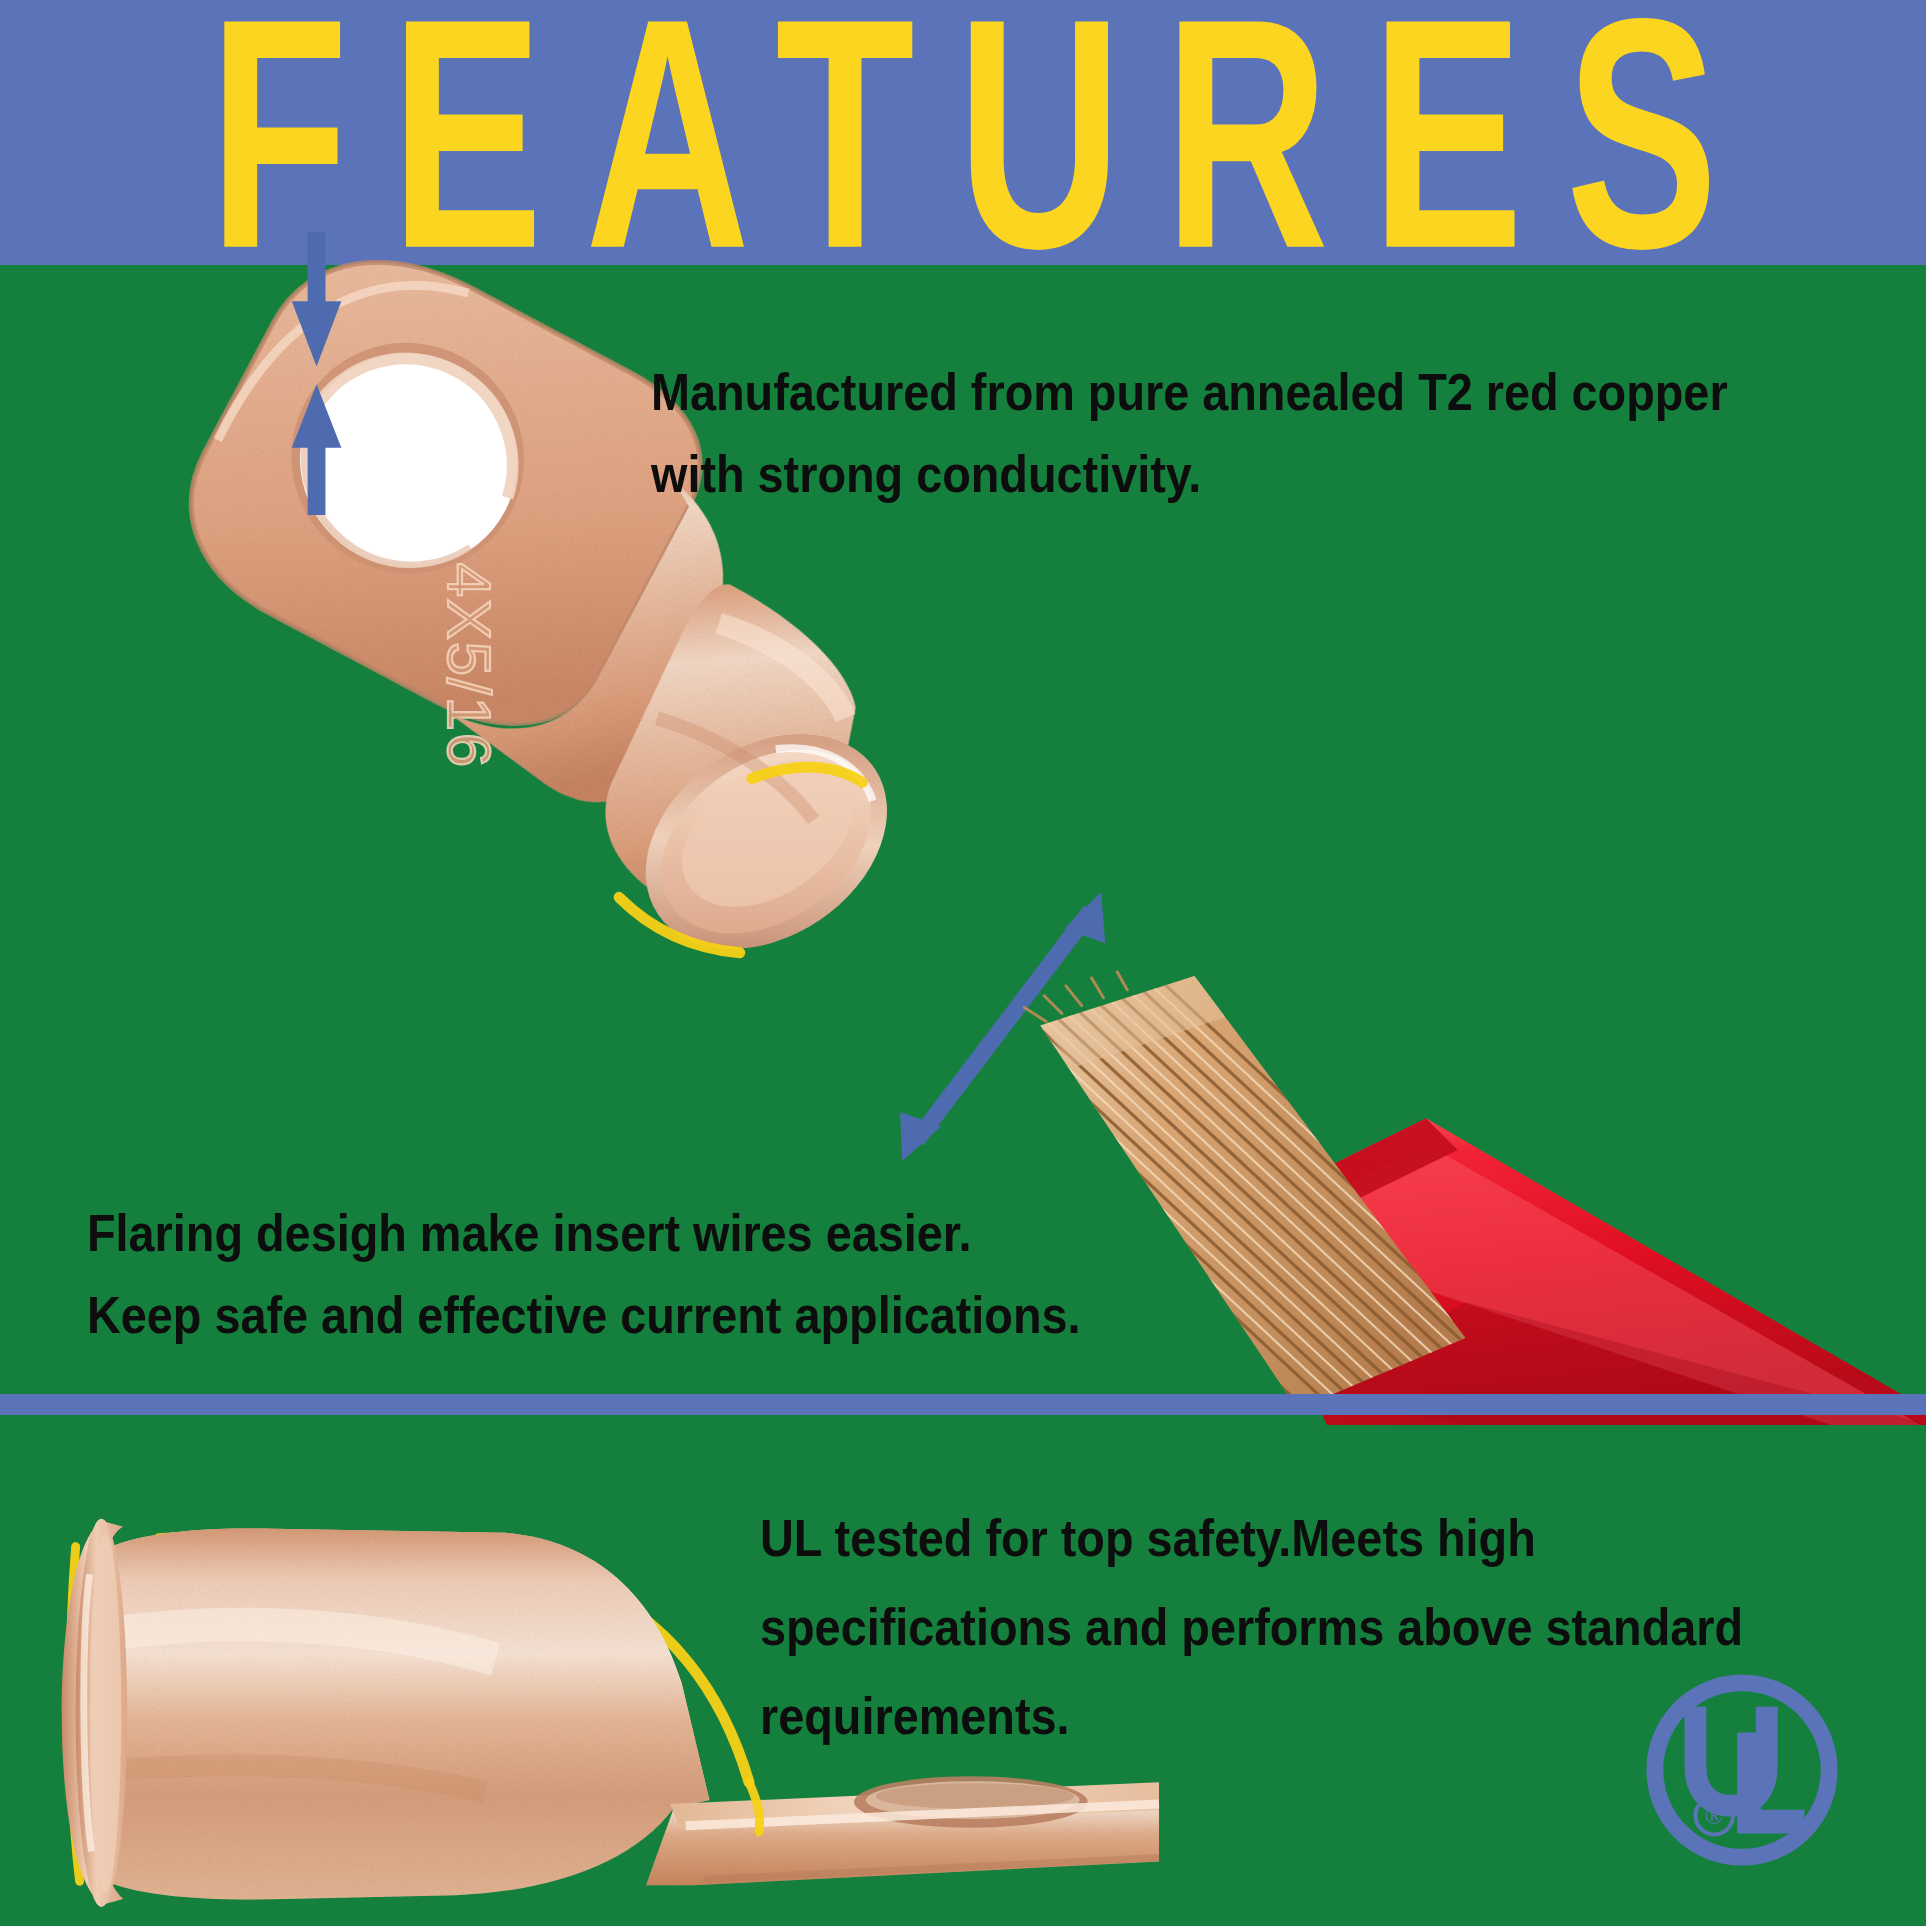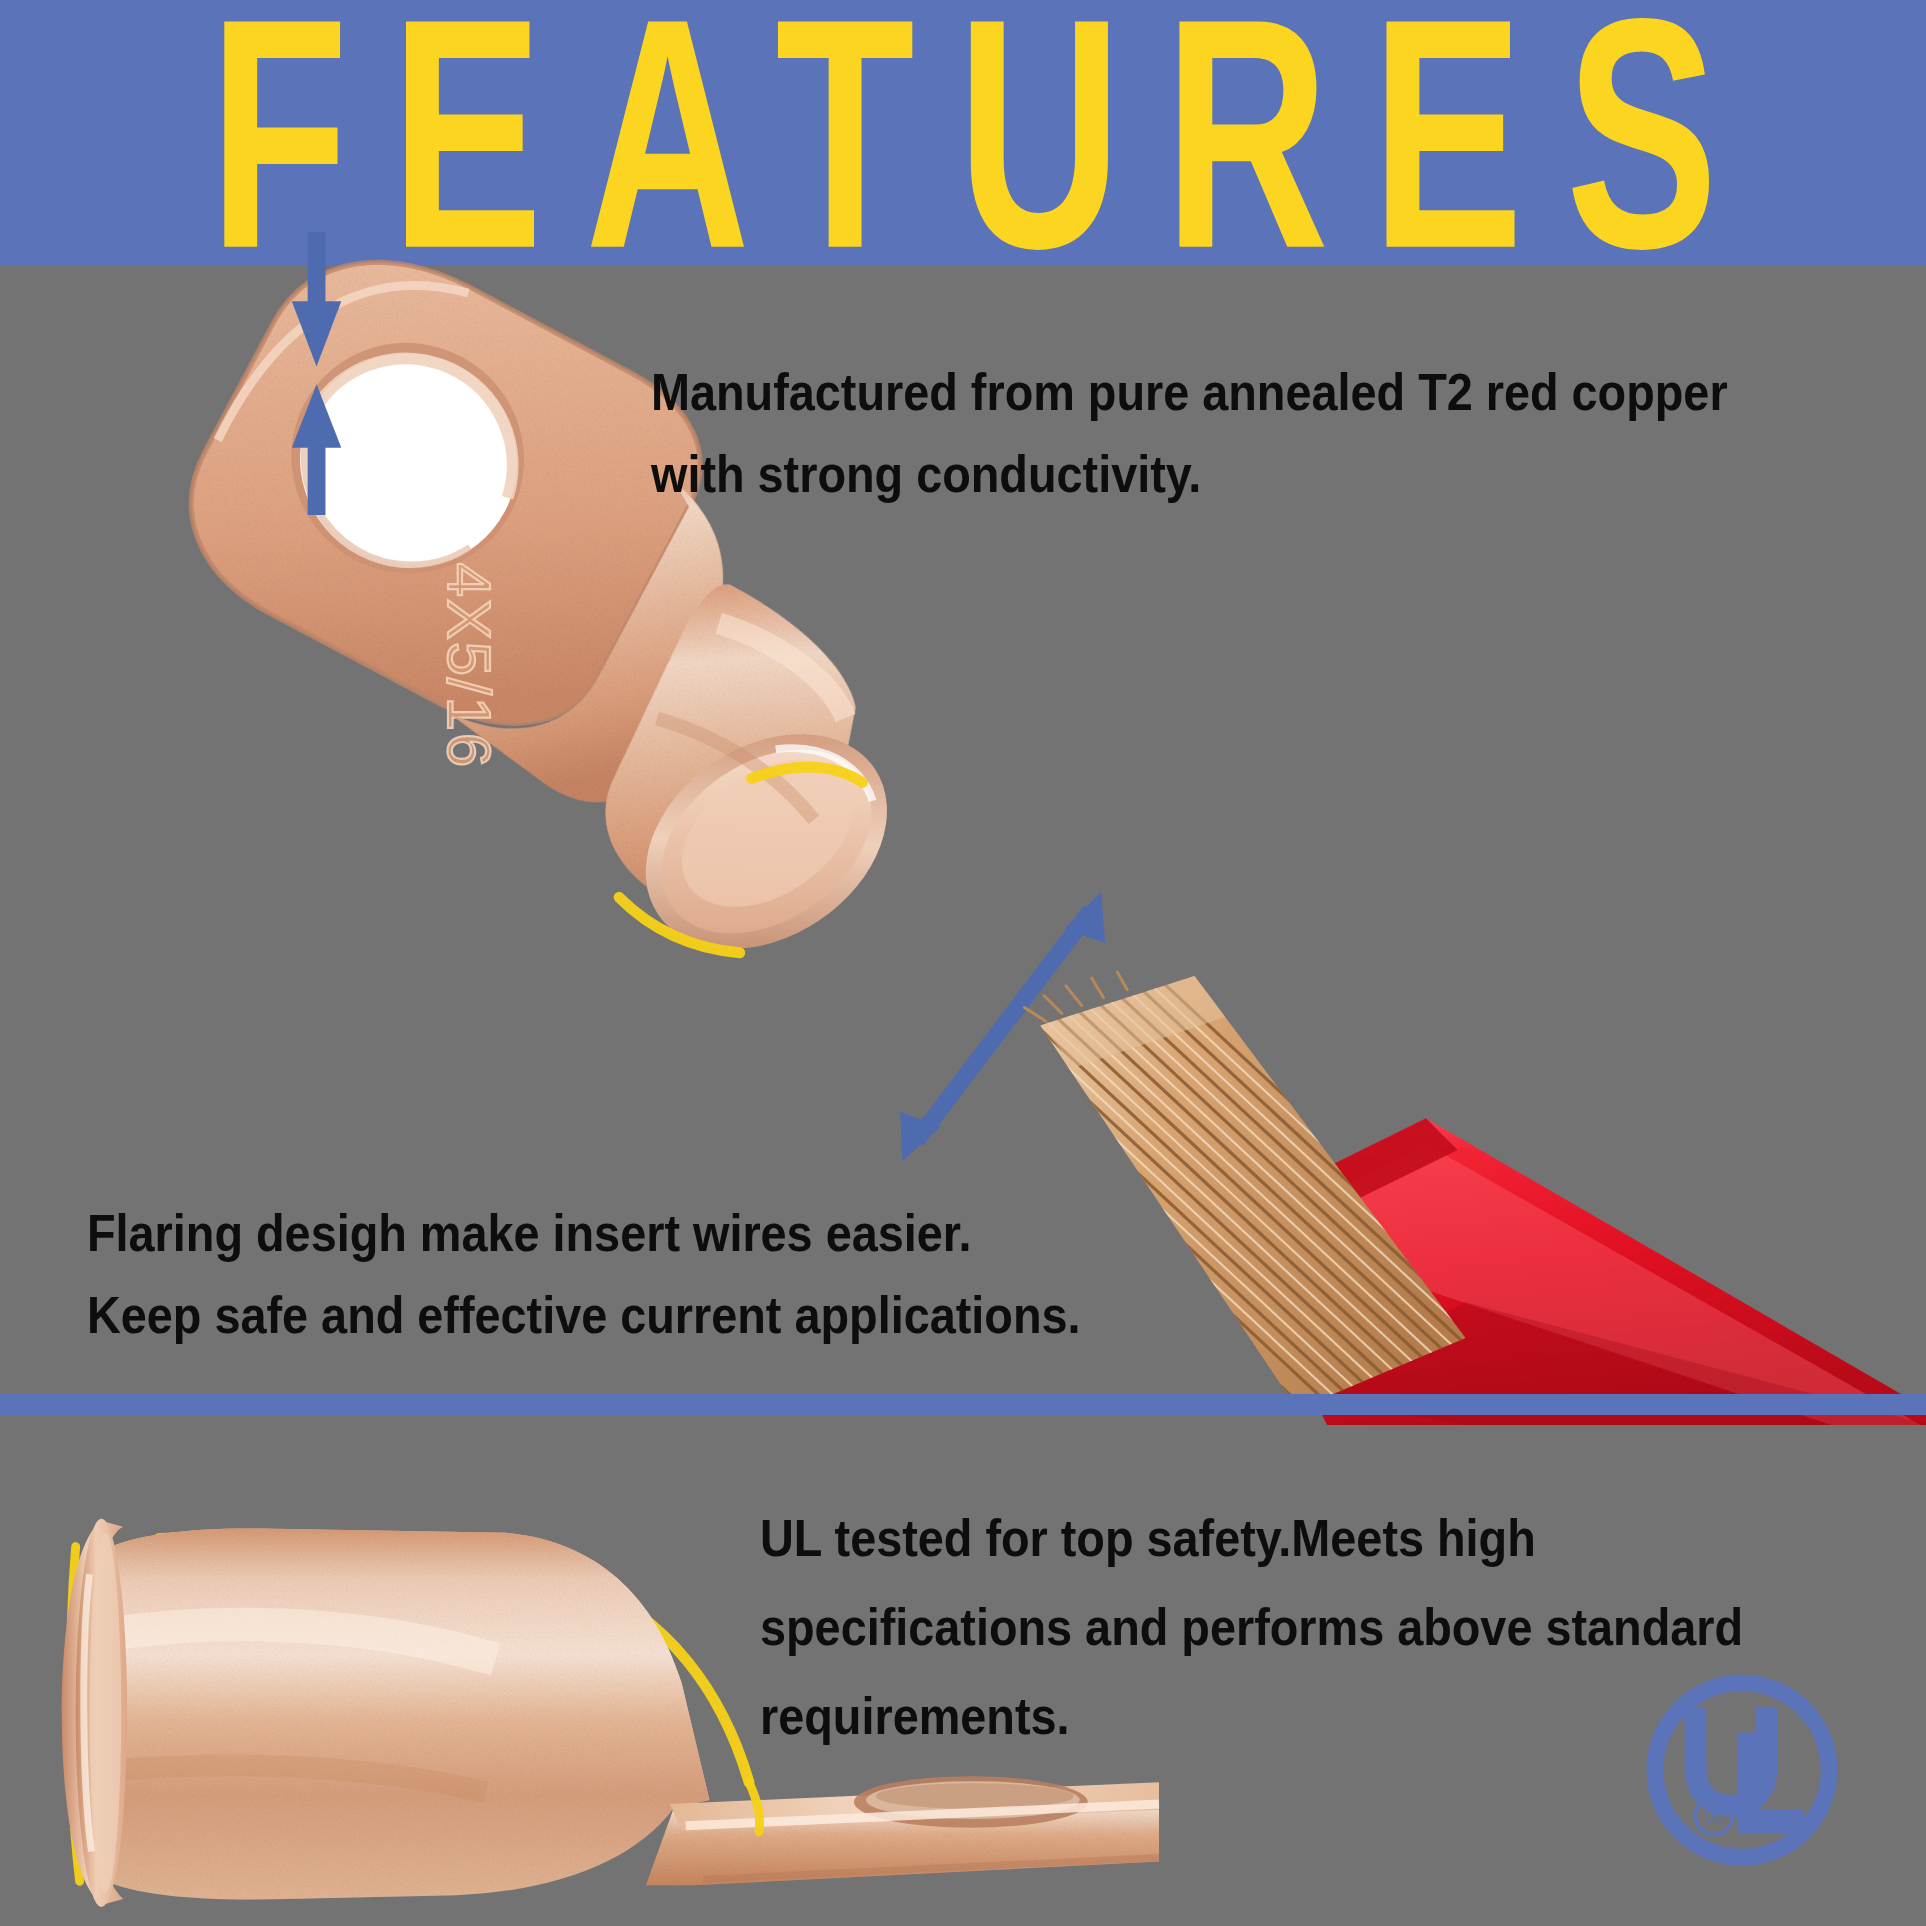--- a/index.html
+++ b/index.html
@@ -4,21 +4,21 @@
 <style>
   html, body {
     margin: 0;
     padding: 0;
     background: #ffffff;
   }
   #page {
     position: relative;
     width: 1927px;
     height: 1927px;
-    background: #737373;
+    background: #15803d;
     overflow: hidden;
     font-family: "Liberation Sans", sans-serif;
   }
 
   
   .header-band {
     position: absolute;
     left: 0;
     top: 0;
     width: 1927px;

